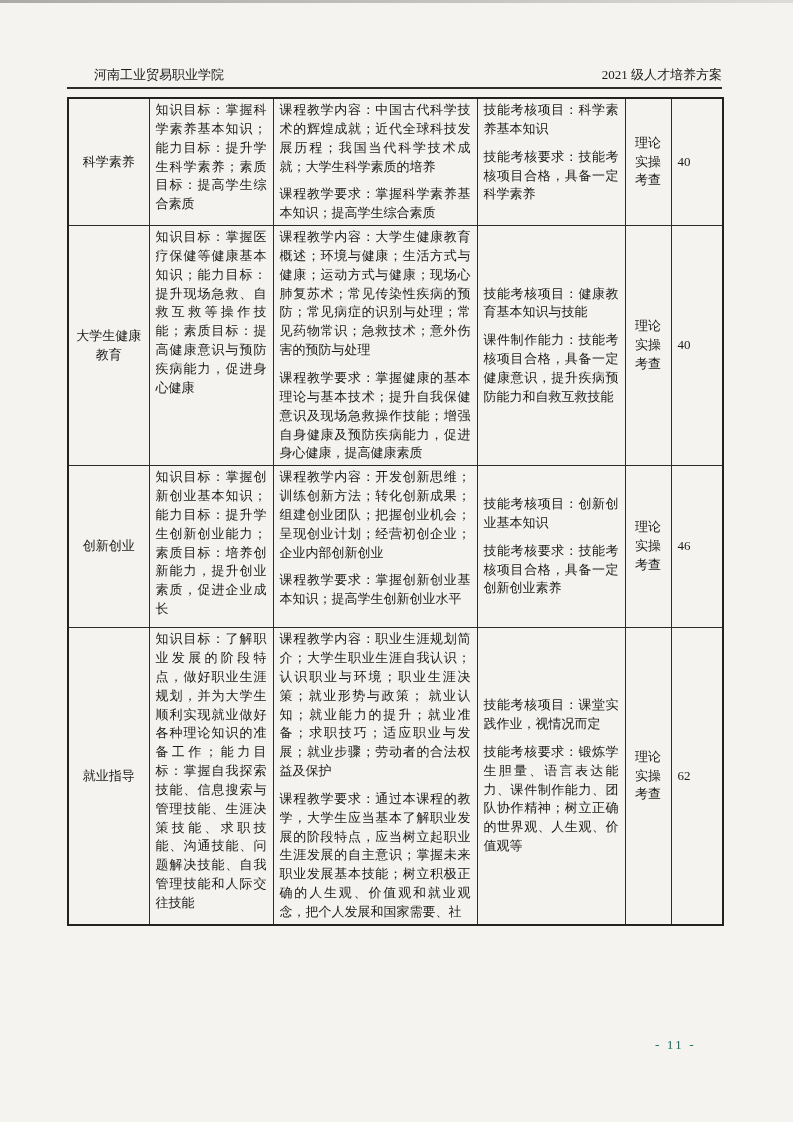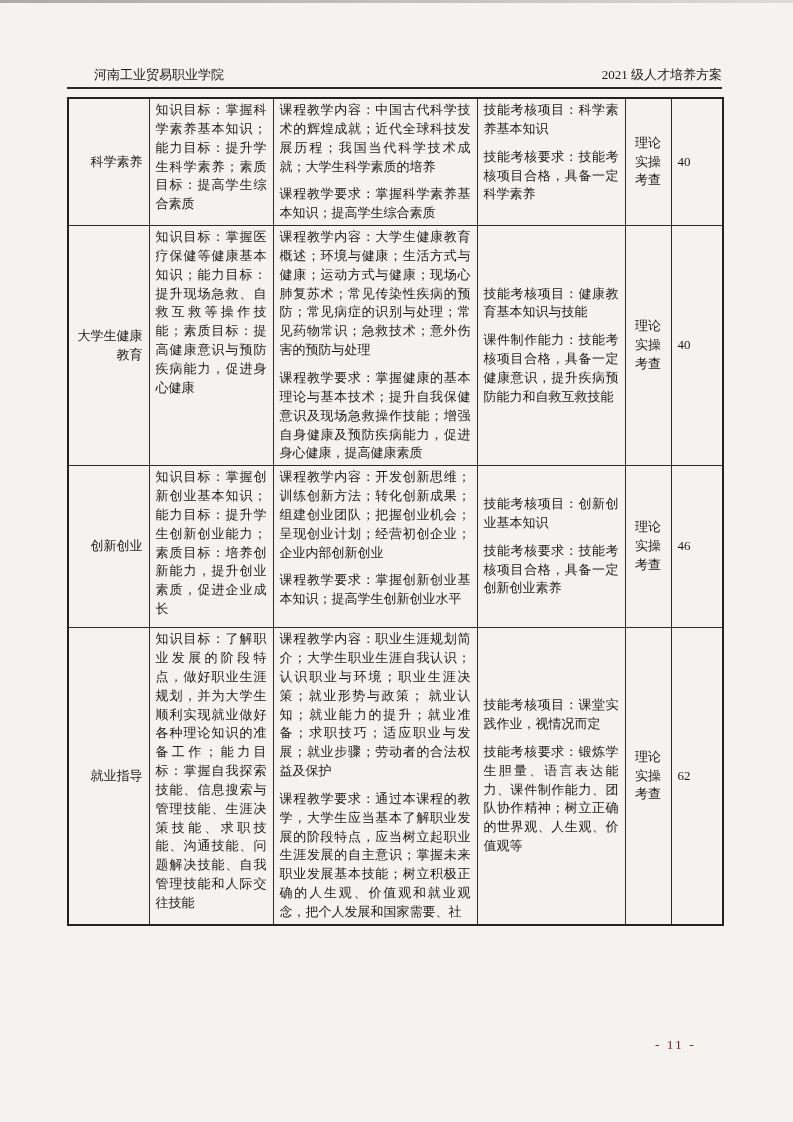--- a/index.html
+++ b/index.html
@@ -50,21 +50,21 @@
   th.hcell{
     font-weight:bold;
     font-size:13.5px;
     text-align:center;
     vertical-align:middle;
     white-space:pre-line;
     line-height:1.35;
     padding:2px 2px;
   }
   td.c-name{
-    text-align:right;
+    text-align:center;
     vertical-align:middle;
     padding:2px 12px;
   }
   td.c-obj{
     vertical-align:top;
     padding:3px 12px;
     text-align:justify;
   }
   td.c-content{
     vertical-align:top;
@@ -94,21 +94,21 @@
   tr.r1{height:125px;}
   tr.r2{height:233px;}
   tr.r3{height:162px;}
   tr.r4{height:292px;}
   .page-number{
     position:absolute;
     top:1037px;
     left:655px;
     font-size:13.5px;
     letter-spacing:2px;
-    color:#7f1d1d;
+    color:#0f766e;
   }
 </style>
 </head>
 <body>
 
 <div class="page">
   <div class="scan-edge"></div>
 
   <div class="doc-header">
     <span class="hl">河南工业贸易职业学院</span>

